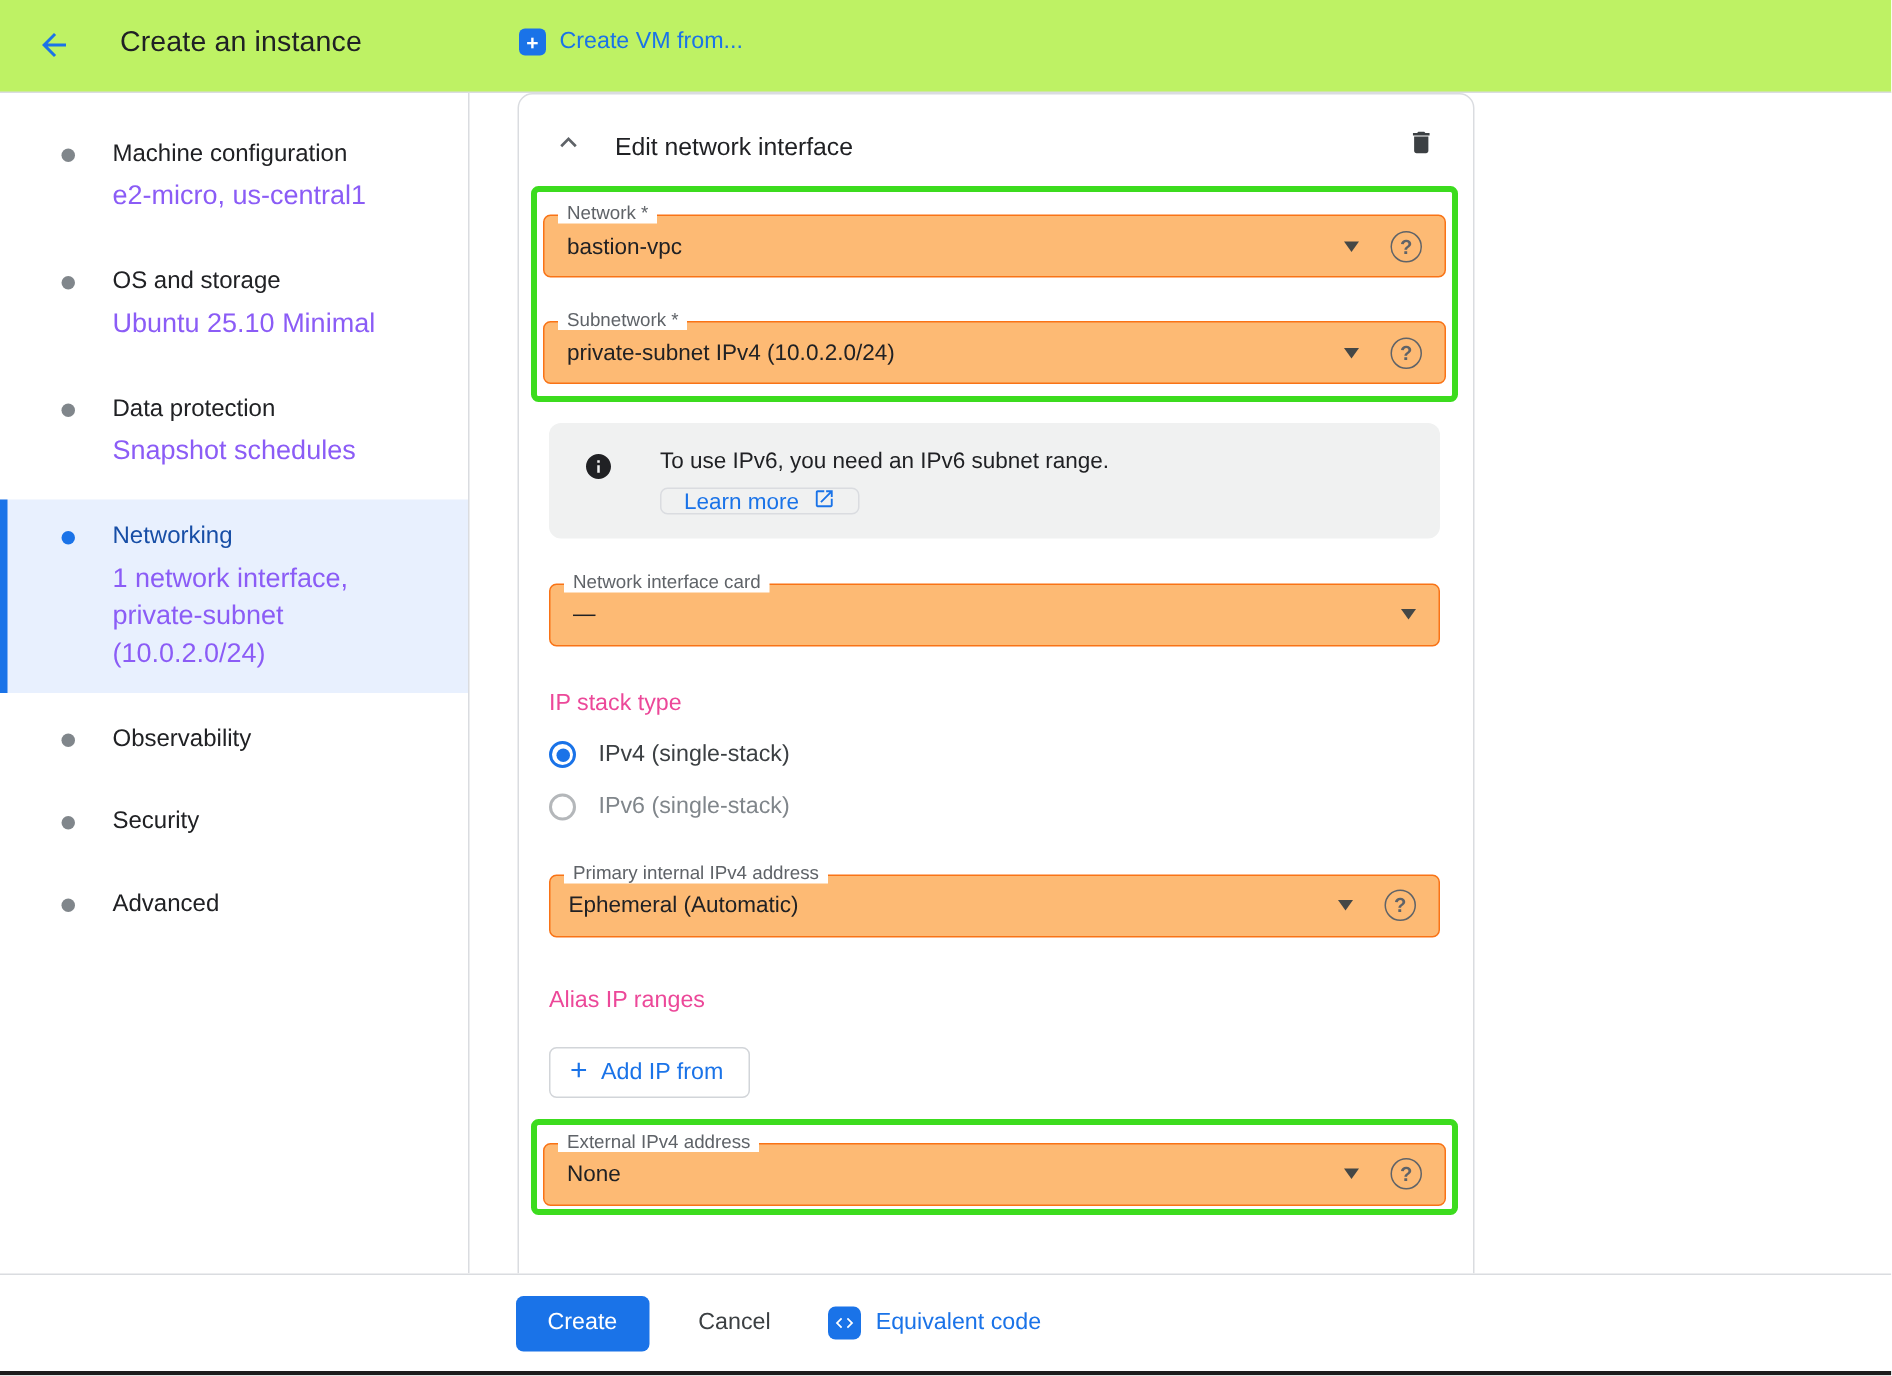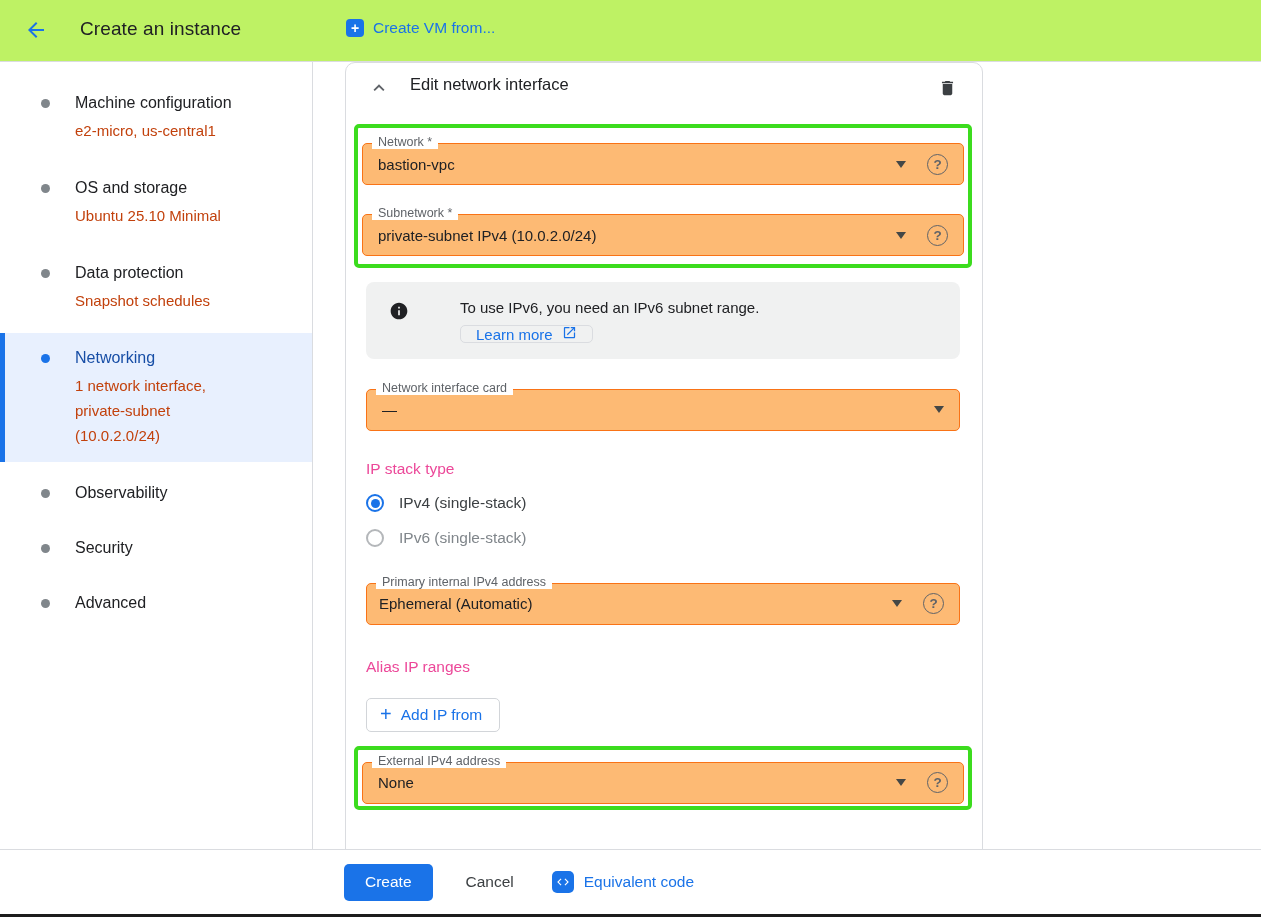--- a/index.html
+++ b/index.html
@@ -19,31 +19,31 @@
           display:flex; align-items:center; justify-content:center; font-size:14px; font-weight:bold; line-height:1; }
 
   
   .content { position:absolute; top:62px; left:0; width:100%; height:787px; display:flex; overflow:hidden; }
 
   
   .sidebar { width:313px; flex:none; border-right:1px solid #dadce0; padding-top:16px; }
   .side-item { position:relative; padding:14px 20px 14px 75px; margin-bottom:6px; cursor:pointer; }
   .side-item .bullet { position:absolute; left:41px; top:21px; width:9px; height:9px; border-radius:50%; background:#80868b; }
   .side-title { font-size:16px; color:#202124; line-height:21px; }
-  .side-sub { font-size:15px; color:#c2410c; line-height:25px; margin-top:5px; max-width:180px; }
+  .side-sub { font-size:18px; color:#8b5cf6; line-height:25px; margin-top:5px; max-width:180px; }
   .side-item.active { background:#e8f0fe; }
   .side-item.active::before { content:""; position:absolute; left:0; top:0; bottom:0; width:5px; background:#1a73e8; }
   .side-item.active .bullet { background:#1a73e8; }
   .side-item.active .side-title { color:#174ea6; }
 
   
   .main { margin-left:32px; width:638px; }
   .panel { width:638px; min-height:900px; background:#fff; border:1px solid #dadce0;
            border-radius:10px; padding:0 22px 0 20px; }
-  .panel-head { display:flex; align-items:flex-start; padding-top:12px; height:45px; }
+  .panel-head { display:flex; align-items:flex-end; padding-top:12px; height:45px; }
   .panel-title { font-size:16.5px; font-weight:500; color:#202124; margin-left:18px; flex:1; }
   .icon-btn { width:26px; height:26px; display:flex; align-items:center; justify-content:center; cursor:pointer; }
 
   
   .hl { border:4px solid #3cdc1e; border-radius:5px; margin:16px -12px 0; padding:15px 4px 8px; }
   .hl2 { border:4px solid #3cdc1e; border-radius:5px; margin:14px -12px 0; padding:12px 4px 2px; }
 
   
   .mfield { position:relative; height:42px; border:1px solid #f97316; border-radius:5px; background:#fdba74;
             display:flex; align-items:center; padding:0 15px; cursor:pointer; }
@@ -51,21 +51,21 @@
   .flabel { position:absolute; top:-9px; left:9px; background:#fff; padding:0 6px;
             font-size:12.5px; color:#5f6368; white-space:nowrap; }
   .fvalue { flex:1; font-size:15px; color:#202124; }
   .caret { width:0; height:0; border-left:5.5px solid transparent; border-right:5.5px solid transparent;
            border-top:7px solid #444746; margin-left:8px; flex:none; }
   .helpq { width:21px; height:21px; border-radius:50%; border:1.7px solid #5f6368; color:#5f6368;
            font-size:13.5px; font-weight:bold; display:flex; align-items:center; justify-content:center;
            margin-left:21px; flex:none; cursor:pointer; }
 
   
-  .infobox { margin-top:14px; background:#f0f1f1; border-radius:8px; padding:16px 20px 15px 23px; display:flex;gap:20px; }
+  .infobox { margin-top:14px; background:#f0f1f1; border-radius:8px; padding:16px 20px 15px 23px; display:flex; }
   .info-ic { margin:3px 31px 0 0; flex:none; }
   .info-text { font-size:15px; color:#202124; line-height:19px; }
   .learn-btn { margin-top:8px; display:inline-flex; align-items:center; gap:9px; border:1px solid #dadce0;
                border-radius:5px; height:18px; padding:0 15px; color:#1a73e8; font-size:15px; font-weight:500;
                background:transparent; cursor:pointer; }
 
   .nic-field { margin-top:30px; }
   .section-label { margin-top:29px; font-size:15.5px; font-weight:500; color:#ec4899; }
 
   .radio-group { margin-top:8px; }

